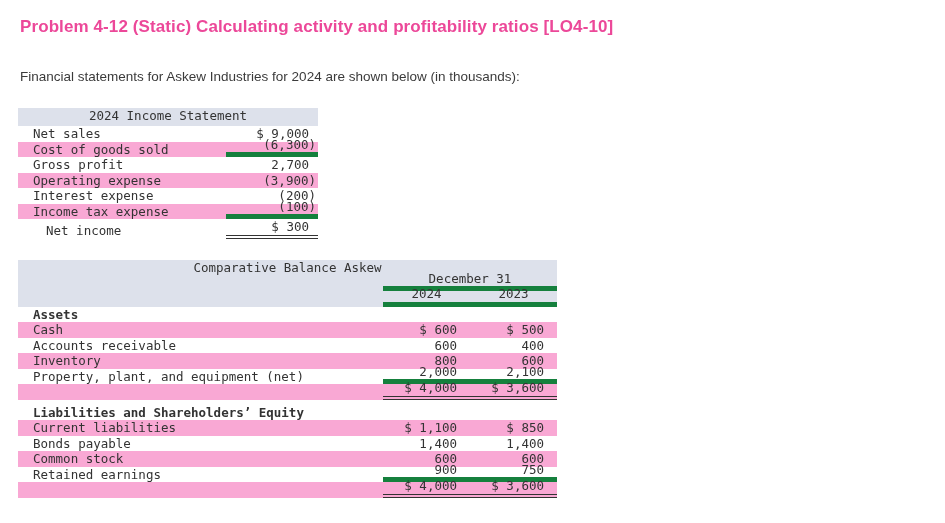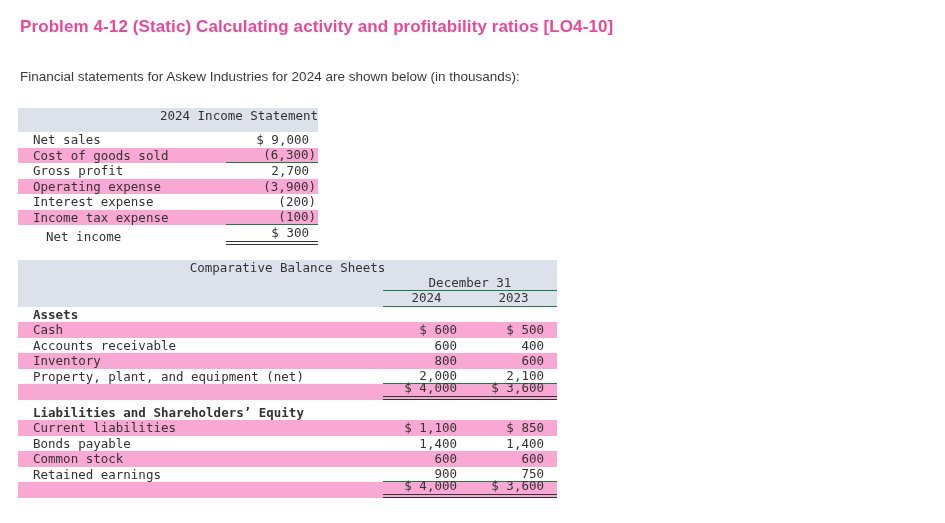--- a/index.html
+++ b/index.html
@@ -23,24 +23,24 @@
     font-size:12.5px; color:#333333;
   }
   .t-row { display:flex; align-items:flex-end; height:15.5px; line-height:15.5px; }
   .stripe { background:#f9a8d4; }
   .hdr-bg { background:#dde1eb; }
   .lbl { flex:1; padding-left:15px; white-space:nowrap; }
   .lbl.bold { font-weight:bold; }
   .lbl.indent { padding-left:28px; }
   
   .is-table { left:18px; top:108px; width:300px; }
-  .is-head { height:24px; line-height:15.5px; text-align:right; }
+  .is-head { height:18px; line-height:15.5px; text-align:center; }
   .is-amt { width:92px; text-align:right; padding-right:2px; }
   .is-amt.pad { padding-right:9px;margin-top:8px; }
-  .u   { border-bottom:1px solid #15803d; }
+  .u   { border-bottom:5px solid #15803d; }
   .dbl { border-bottom:4px double #333; }
   .net-income-row { margin-top:4px; }
   
   .bs-table { left:18px; top:260px; width:539px; }
   .bs-head-title { height:15.5px; line-height:15.5px; text-align:center; }
   .bs-amts { display:flex; width:174px; }
   .bs-cell { width:87px; text-align:right; padding-right:13px; white-space:nowrap; }
   .bs-cell.ctr { text-align:center; padding-right:0; }
   .liab-gap { margin-top:5px; }
 </style>
@@ -78,21 +78,21 @@
     <span class="is-amt u">(100)</span>
   </div>
   <div class="t-row net-income-row">
     <span class="lbl indent">Net income</span>
     <span class="is-amt pad dbl">$ 300</span>
   </div>
 </div>
 
 <div class="fin-table bs-table">
   <div class="hdr-bg">
-    <div class="bs-head-title">Comparative Balance Sheets</div>
+    <div class="bs-head-title">Comparative Balance Askew</div>
     <div class="t-row">
       <span class="lbl"></span>
       <span class="bs-amts u" style="justify-content:center">
           <span style="width:100%;text-align:center">December 31</span>
         </span>
     </div>
     <div class="t-row">
       <span class="lbl"></span>
       <span class="bs-amts u">
         <span class="bs-cell ctr">2024</span>

